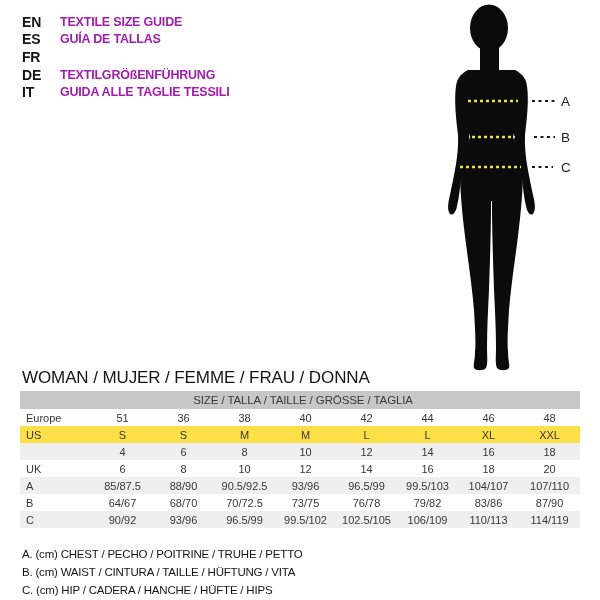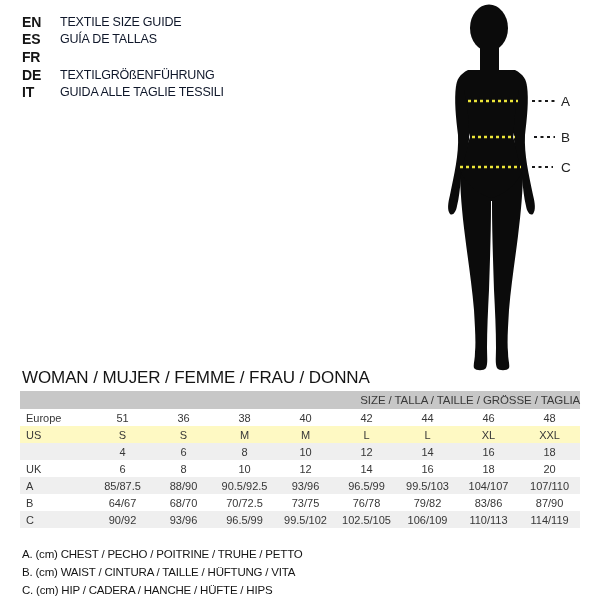--- a/index.html
+++ b/index.html
@@ -3,34 +3,34 @@
 <meta charset="utf-8">
 <style>
   html,body{margin:0;padding:0;}
   body{width:600px;height:600px;background:#ffffff;position:relative;
        font-family:"Liberation Sans", sans-serif;overflow:hidden;}
 
   
   .lang-block{position:absolute;left:22px;top:13px;}
   .lang-row{display:flex;height:17.6px;align-items:center;}
   .lang-code{width:38px;font-size:14px;font-weight:bold;color:#151515;letter-spacing:-0.2px;}
-  .lang-text{font-size:12.5px;font-weight:normal;color:#0f172a;letter-spacing:-0.2px;white-space:nowrap;}
+  .lang-text{font-size:12.5px;font-weight:bold;color:#a21caf;letter-spacing:-0.2px;white-space:nowrap;}
 
   
   .figure{position:absolute;left:418px;top:0;width:172px;height:386px;}
   .figure svg{display:block;}
 
   
   .section-label{position:absolute;left:22px;top:368px;font-size:17px;font-weight:normal;
                  color:#151515;letter-spacing:-0.1px;white-space:nowrap;}
 
   
   .size-table{position:absolute;left:20px;top:391px;width:560px;border-collapse:collapse;
               table-layout:fixed;}
-  .size-table th.tbl-header{height:18px;text-align:right;padding:0 0 0 6px;font-size:11.5px;
+  .size-table th.tbl-header{height:18px;text-align:center;padding:0 0 0 6px;font-size:11.5px;
               font-weight:normal;color:#3a3a3a;letter-spacing:-0.1px;}
   .size-table td{height:17px;font-size:11px;color:#373737;text-align:center;padding:0;
               white-space:nowrap;overflow:hidden;}
   .size-table td.rowlabel{text-align:left;padding-left:6px;}
   .size-table tr.shaded{background:#efefef;}
 
   
   .legend{position:absolute;left:22px;top:545px;}
   .legend-line{font-size:11.5px;font-weight:normal;color:#151515;line-height:18.2px;
                letter-spacing:-0.2px;white-space:nowrap;}
@@ -159,21 +159,21 @@
         <td class="rowlabel">Europe</td>
         <td>51</td>
         <td>36</td>
         <td>38</td>
         <td>40</td>
         <td>42</td>
         <td>44</td>
         <td>46</td>
         <td>48</td>
       </tr>
-      <tr class="shaded" style="background: #fef9c3;">
+      <tr class="shaded" style="background: #fde047;">
         <td class="rowlabel">US</td>
         <td>S</td>
         <td>S</td>
         <td>M</td>
         <td>M</td>
         <td>L</td>
         <td>L</td>
         <td>XL</td>
         <td>XXL</td>
       </tr>

